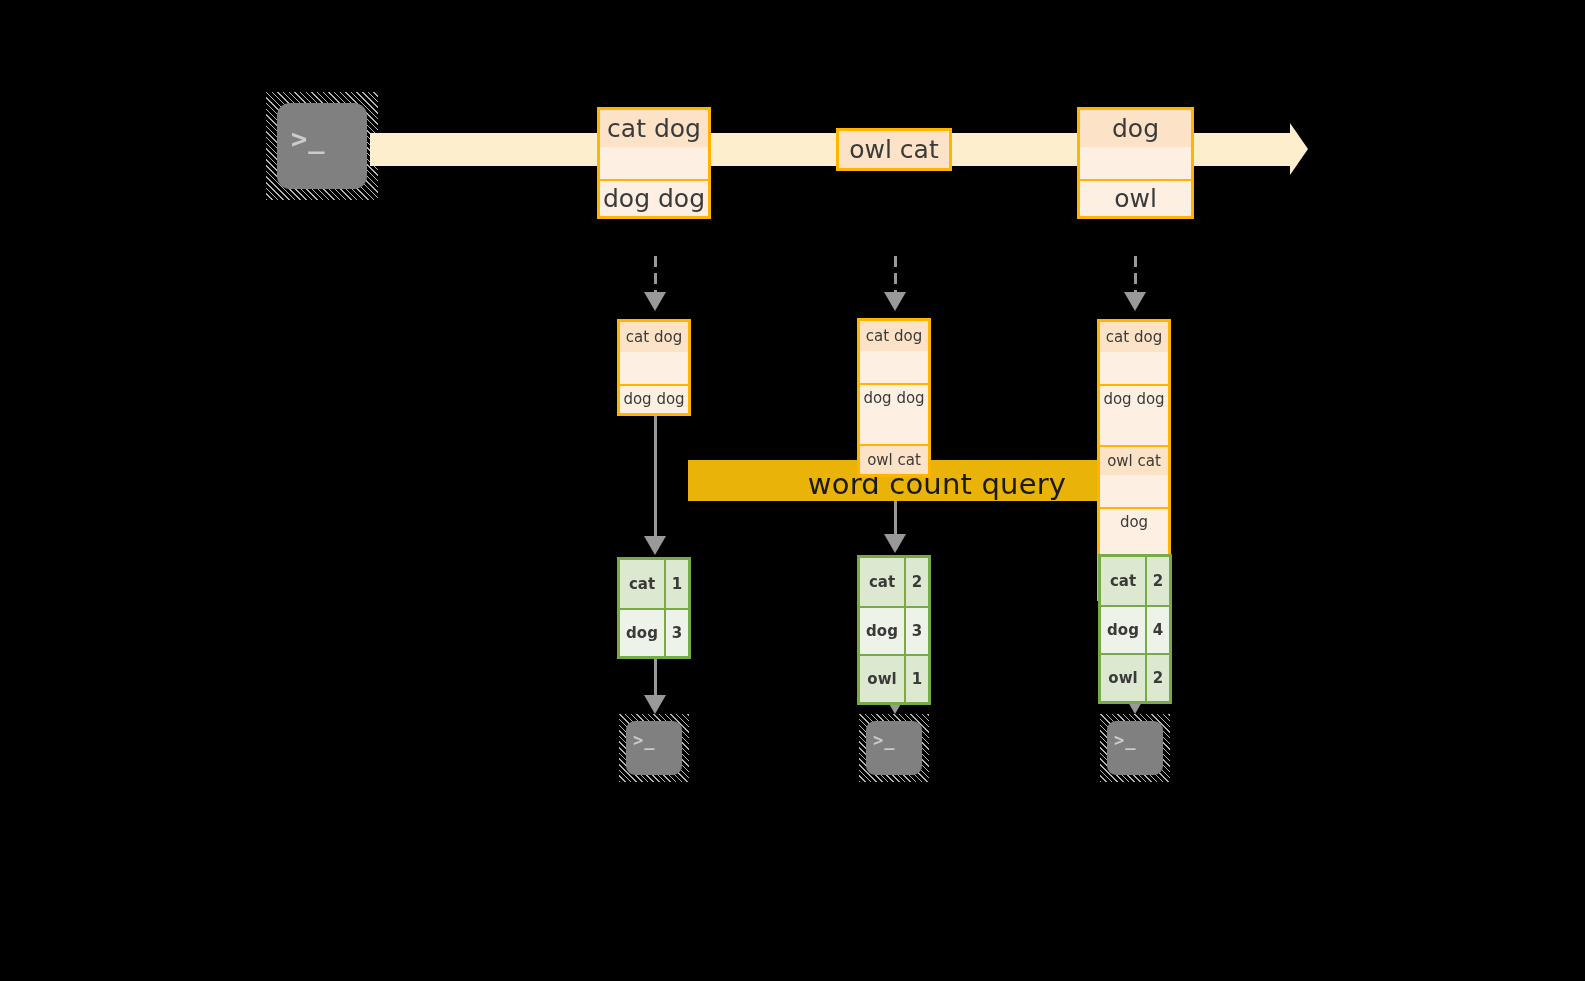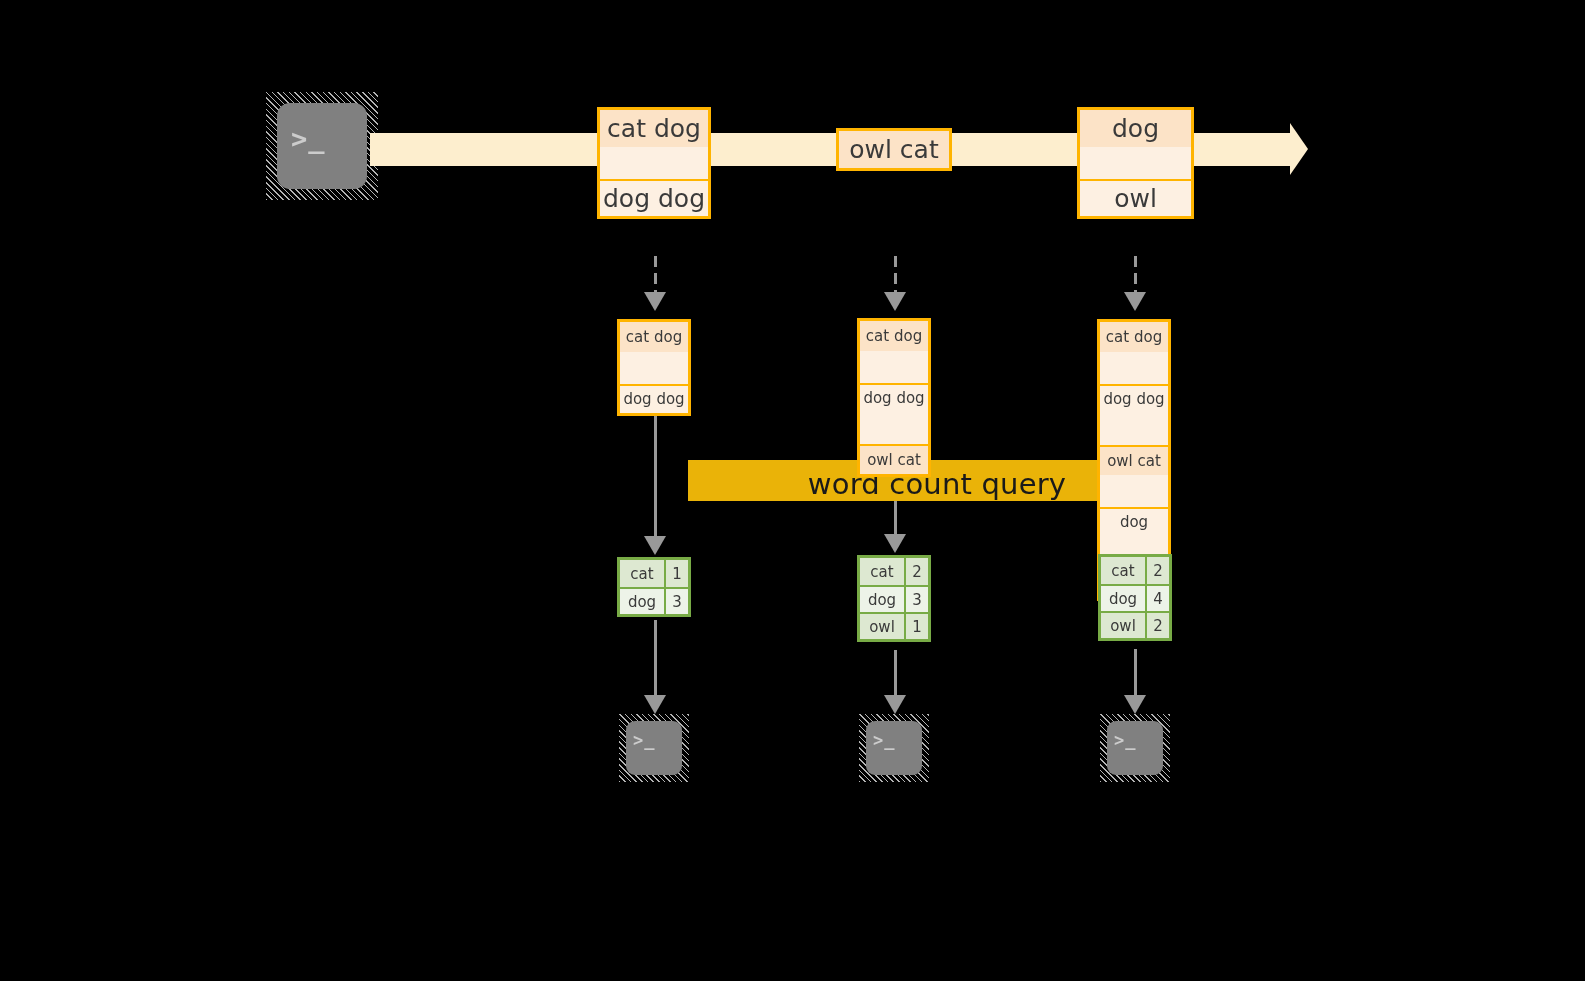--- a/index.html
+++ b/index.html
@@ -87,22 +87,23 @@
 
   
   .gbox {
     position: absolute;
     box-sizing: border-box;
     border: 3px solid #78ab46;
     background: #edf3e8;
   }
   .grow {
     display: flex;
-    height: 27px;
-    box-sizing: border-box;
+    height: 48px;
+    box-sizing: border-box;
+    font-weight: bold;
   }
   .grow + .grow { border-top: 2px solid #78ab46; }
   .gcell {
     box-sizing: border-box;
     display: flex;
     align-items: center;
     justify-content: center;
     font-size: 15px;
     color: #3a3a3a;
     background: #edf3e8;

